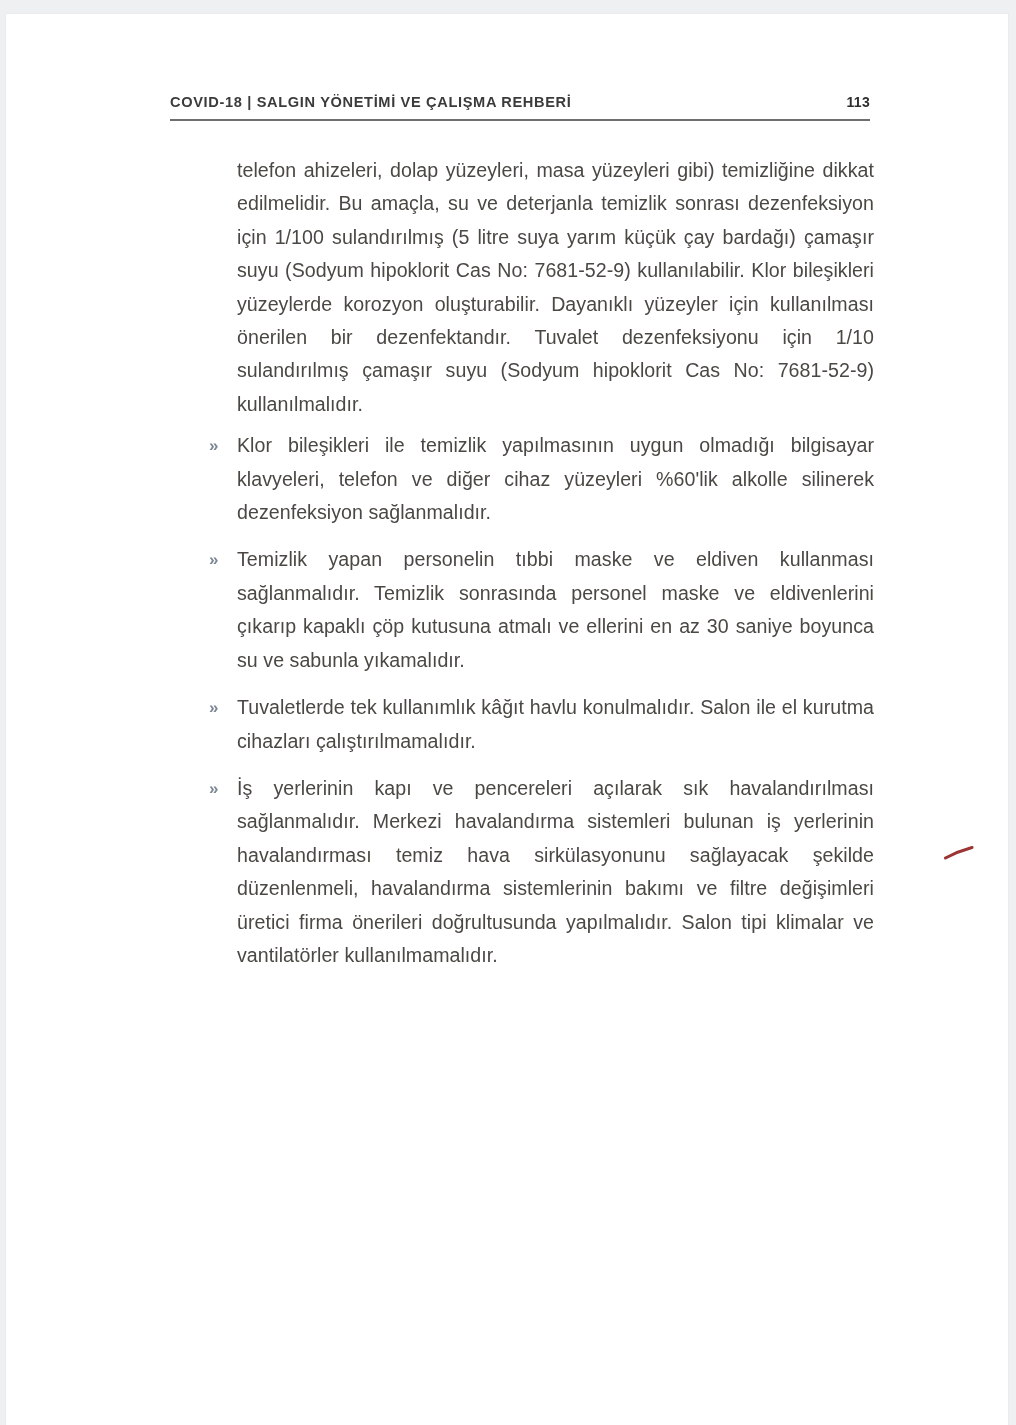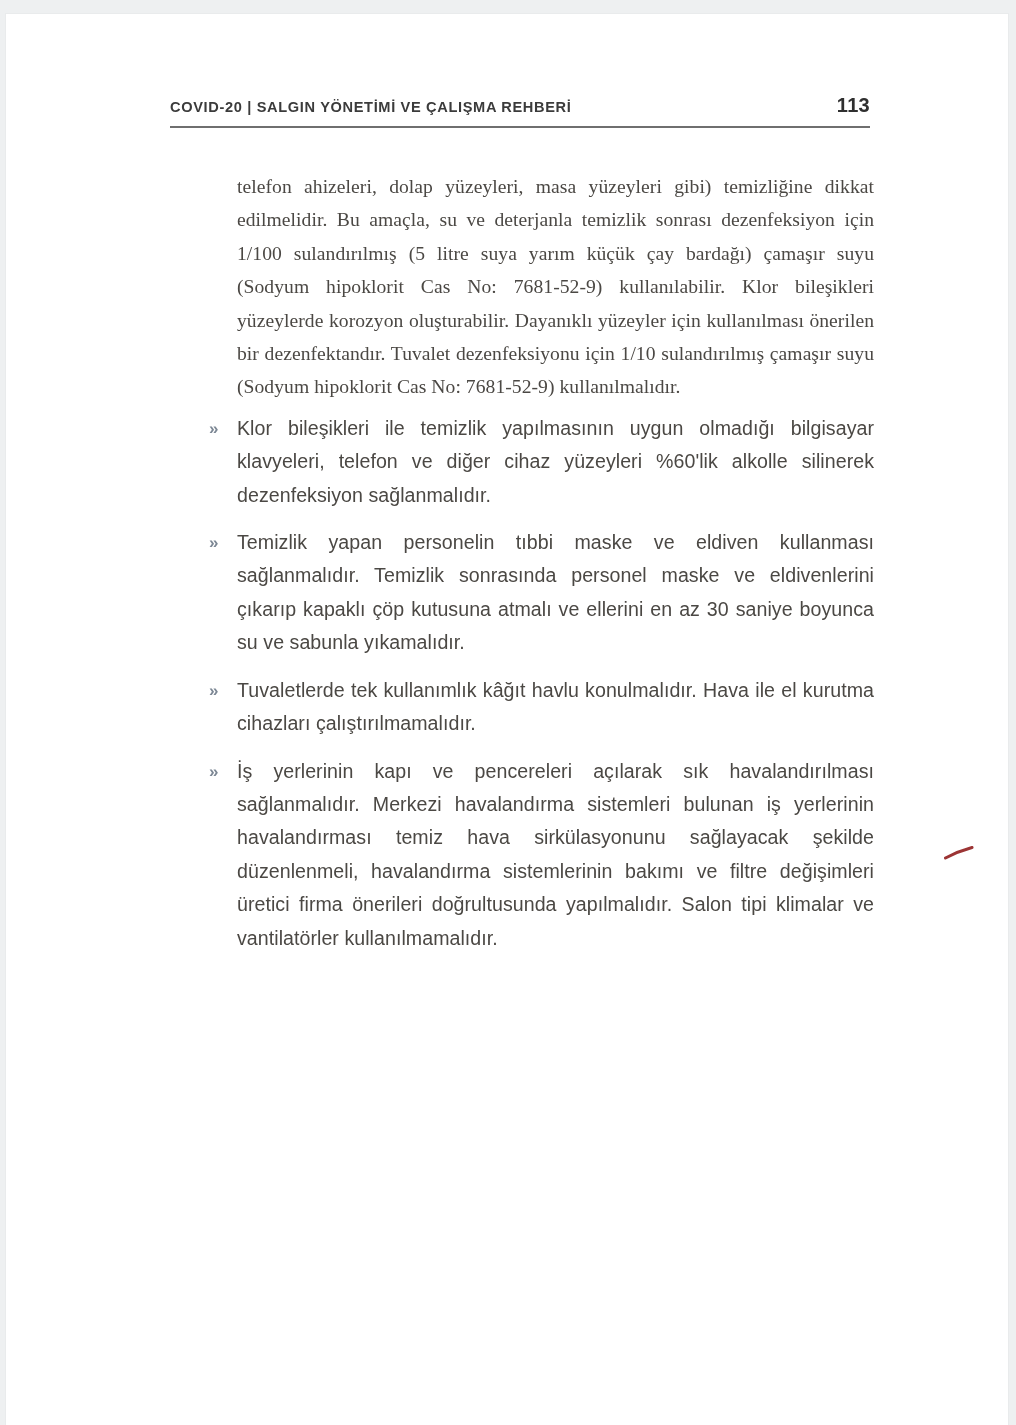--- a/index.html
+++ b/index.html
@@ -40,21 +40,21 @@
     padding-bottom: 9px;
   }
   #header-title {
     font-size: 14.6px;
     letter-spacing: 0.65px;
     color: #3b3b3b;
     font-weight: 600;
     white-space: nowrap;
   }
   #header-pageno {
-    font-size: 20px;
+    font-size: 14px;
     letter-spacing: 0.3px;
     color: #2f2f2f;
     font-weight: 700;
   }
   #header-rule {
     height: 2px;
     background: #6f6f6f;
     width: 100%;
   }
 
@@ -73,22 +73,21 @@
     color: #4b4844;
     text-align: justify;
     text-justify: inter-word;
     letter-spacing: 0.05px;
     -webkit-hyphens: none;
     hyphens: none;
   }
 
   
   #lead-paragraph {
-    margin: 16px 0 8px 35px;
-    font-family: Liberation Serif, serif;
+    margin: 0 0 8px 35px;
   }
 
   
   #bullet-list {
     list-style: none;
     margin: 0;
     padding: 0;
   }
   .bullet-item {
     display: flex;
@@ -124,21 +123,21 @@
     display: block;
   }
 </style>
 </head>
 <body>
 
 <div id="page-sheet">
 
   <div id="header-block">
     <div id="header-row">
-      <span id="header-title">COVID-20  |  SALGIN YÖNETİMİ VE ÇALIŞMA REHBERİ</span>
+      <span id="header-title">COVID-18  |  SALGIN YÖNETİMİ VE ÇALIŞMA REHBERİ</span>
       <span id="header-pageno">113</span>
     </div>
     <div id="header-rule"></div>
   </div>
 
   <div id="body-column">
 
     <p id="lead-paragraph" class="para">telefon ahizeleri, dolap yüzeyleri, masa yüzeyleri gibi) temizliğine dikkat edilmelidir. Bu amaçla, su ve deterjanla temizlik sonrası dezenfeksiyon için 1/100 sulandırılmış (5 litre suya yarım küçük çay bardağı) çamaşır suyu (Sodyum hipoklorit Cas No: 7681-52-9) kullanılabilir. Klor bileşikleri yüzeylerde korozyon oluşturabilir. Dayanıklı yüzeyler için kullanılması önerilen bir dezenfektandır. Tuvalet dezenfeksiyonu için 1/10 sulandırılmış çamaşır suyu (Sodyum hipoklorit Cas No: 7681-52-9) kullanılmalıdır.</p>
 
     <ul id="bullet-list">
@@ -148,21 +147,21 @@
         <span class="bullet-text">Klor bileşikleri ile temizlik yapılmasının uygun olmadığı bilgisayar klavyeleri, telefon ve diğer cihaz yüzeyleri %60'lik alkolle silinerek dezenfeksiyon sağlanmalıdır.</span>
       </li>
 
       <li class="bullet-item">
         <span class="bullet-marker">»</span>
         <span class="bullet-text">Temizlik yapan personelin tıbbi maske ve eldiven kullanması sağlanmalıdır. Temizlik sonrasında personel maske ve eldivenlerini çıkarıp kapaklı çöp kutusuna atmalı ve ellerini en az 30 saniye boyunca su ve sabunla yıkamalıdır.</span>
       </li>
 
       <li class="bullet-item">
         <span class="bullet-marker">»</span>
-        <span class="bullet-text">Tuvaletlerde tek kullanımlık kâğıt havlu konulmalıdır. Hava ile el kurutma cihazları çalıştırılmamalıdır.</span>
+        <span class="bullet-text">Tuvaletlerde tek kullanımlık kâğıt havlu konulmalıdır. Salon ile el kurutma cihazları çalıştırılmamalıdır.</span>
       </li>
 
       <li class="bullet-item">
         <span class="bullet-marker">»</span>
         <span class="bullet-text">İş yerlerinin kapı ve pencereleri açılarak sık havalandırılması sağlanmalıdır. Merkezi havalandırma sistemleri bulunan iş yerlerinin havalandırması temiz hava sirkülasyonunu sağlayacak şekilde düzenlenmeli, havalandırma sistemlerinin bakımı ve filtre değişimleri üretici firma önerileri doğrultusunda yapılmalıdır. Salon tipi klimalar ve vantilatörler kullanılmamalıdır.</span>
       </li>
 
     </ul>
   </div>
 

